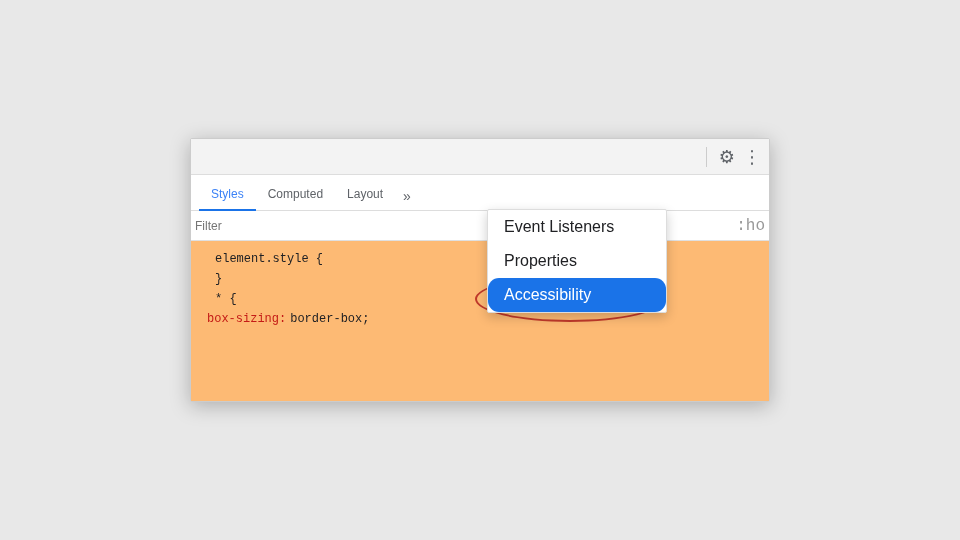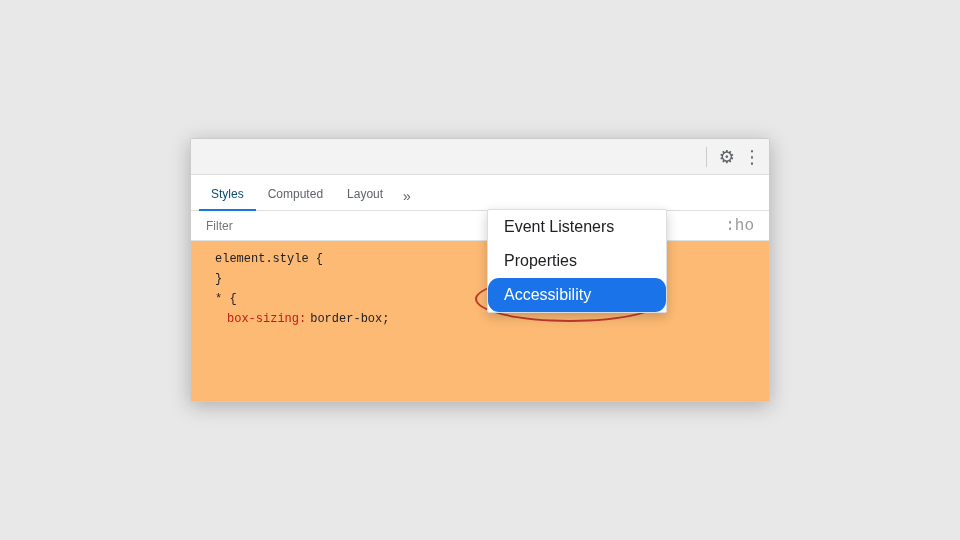--- a/index.html
+++ b/index.html
@@ -64,21 +64,21 @@
       padding: 8px 12px;
       font-size: 12px;
       color: #5f6368;
       cursor: pointer;
       border-bottom: 2px solid transparent;
       margin-bottom: -1px;
       white-space: nowrap;
     }
 
     .tab.active {
-      color: #0c4a6e;
+      color: #3b82f6;
       border-bottom: 2px solid #1a73e8;
       font-weight: 500;
     }
 
     .tab-more {
       padding: 6px 8px;
       font-size: 14px;
       color: #5f6368;
       cursor: pointer;
       position: relative;
@@ -108,21 +108,21 @@
     .dropdown-item.selected {
       background: #1a73e8;
       color: #fff;
       border-radius: 11px;
     }
 
     
     .filter-row {
       display: flex;
       align-items: center;
-      padding: 4px 15px;
+      padding: 4px 4px;
       border-bottom: 1px solid #e0e0e0;
       background: #fff;
       height: 30px;
     }
 
     .filter-input {
       flex: 1;
       border: none;
       outline: none;
       font-size: 12px;
@@ -147,21 +147,21 @@
 
     .code-line {
       padding: 1px 8px 1px 24px;
       line-height: 18px;
       color: #202124;
       display: flex;
       gap: 4px;
     }
 
     .code-line.indented {
-      padding-left: 36px;
+      padding-left: 16px;
     }
 
     .selector {
       color: #202124;
     }
 
     .property {
       color: #c41a16;
     }
 

